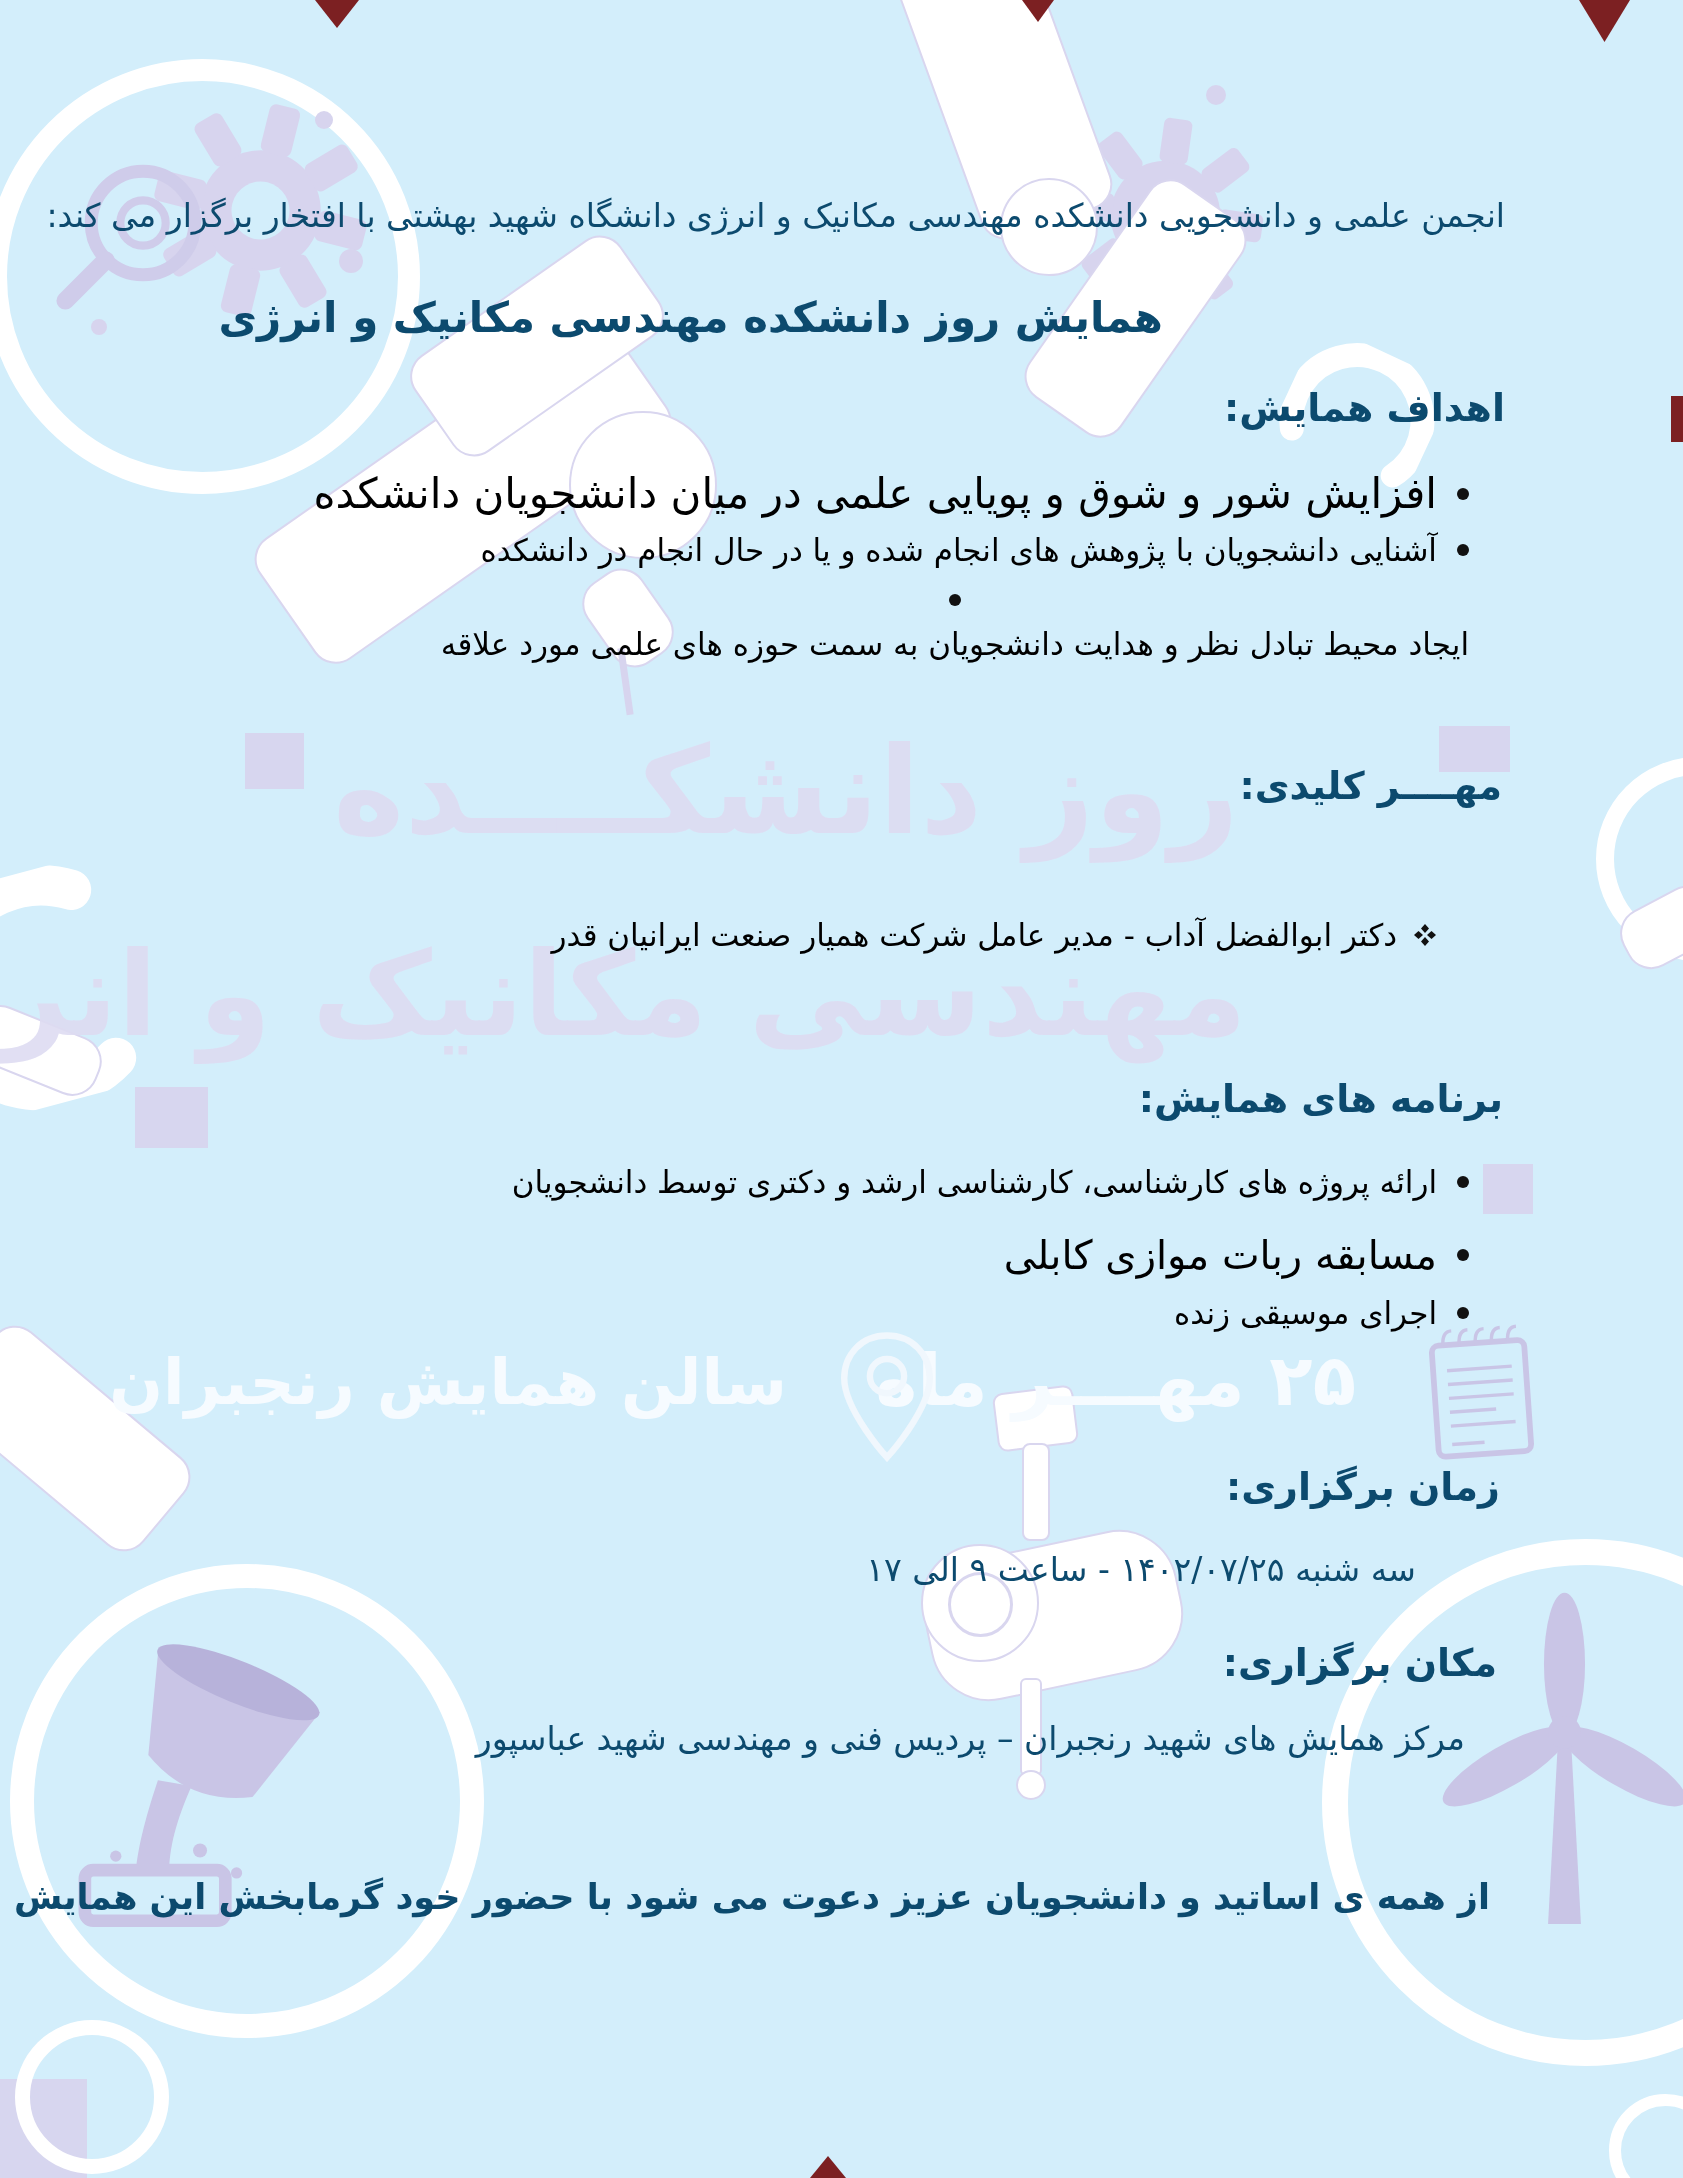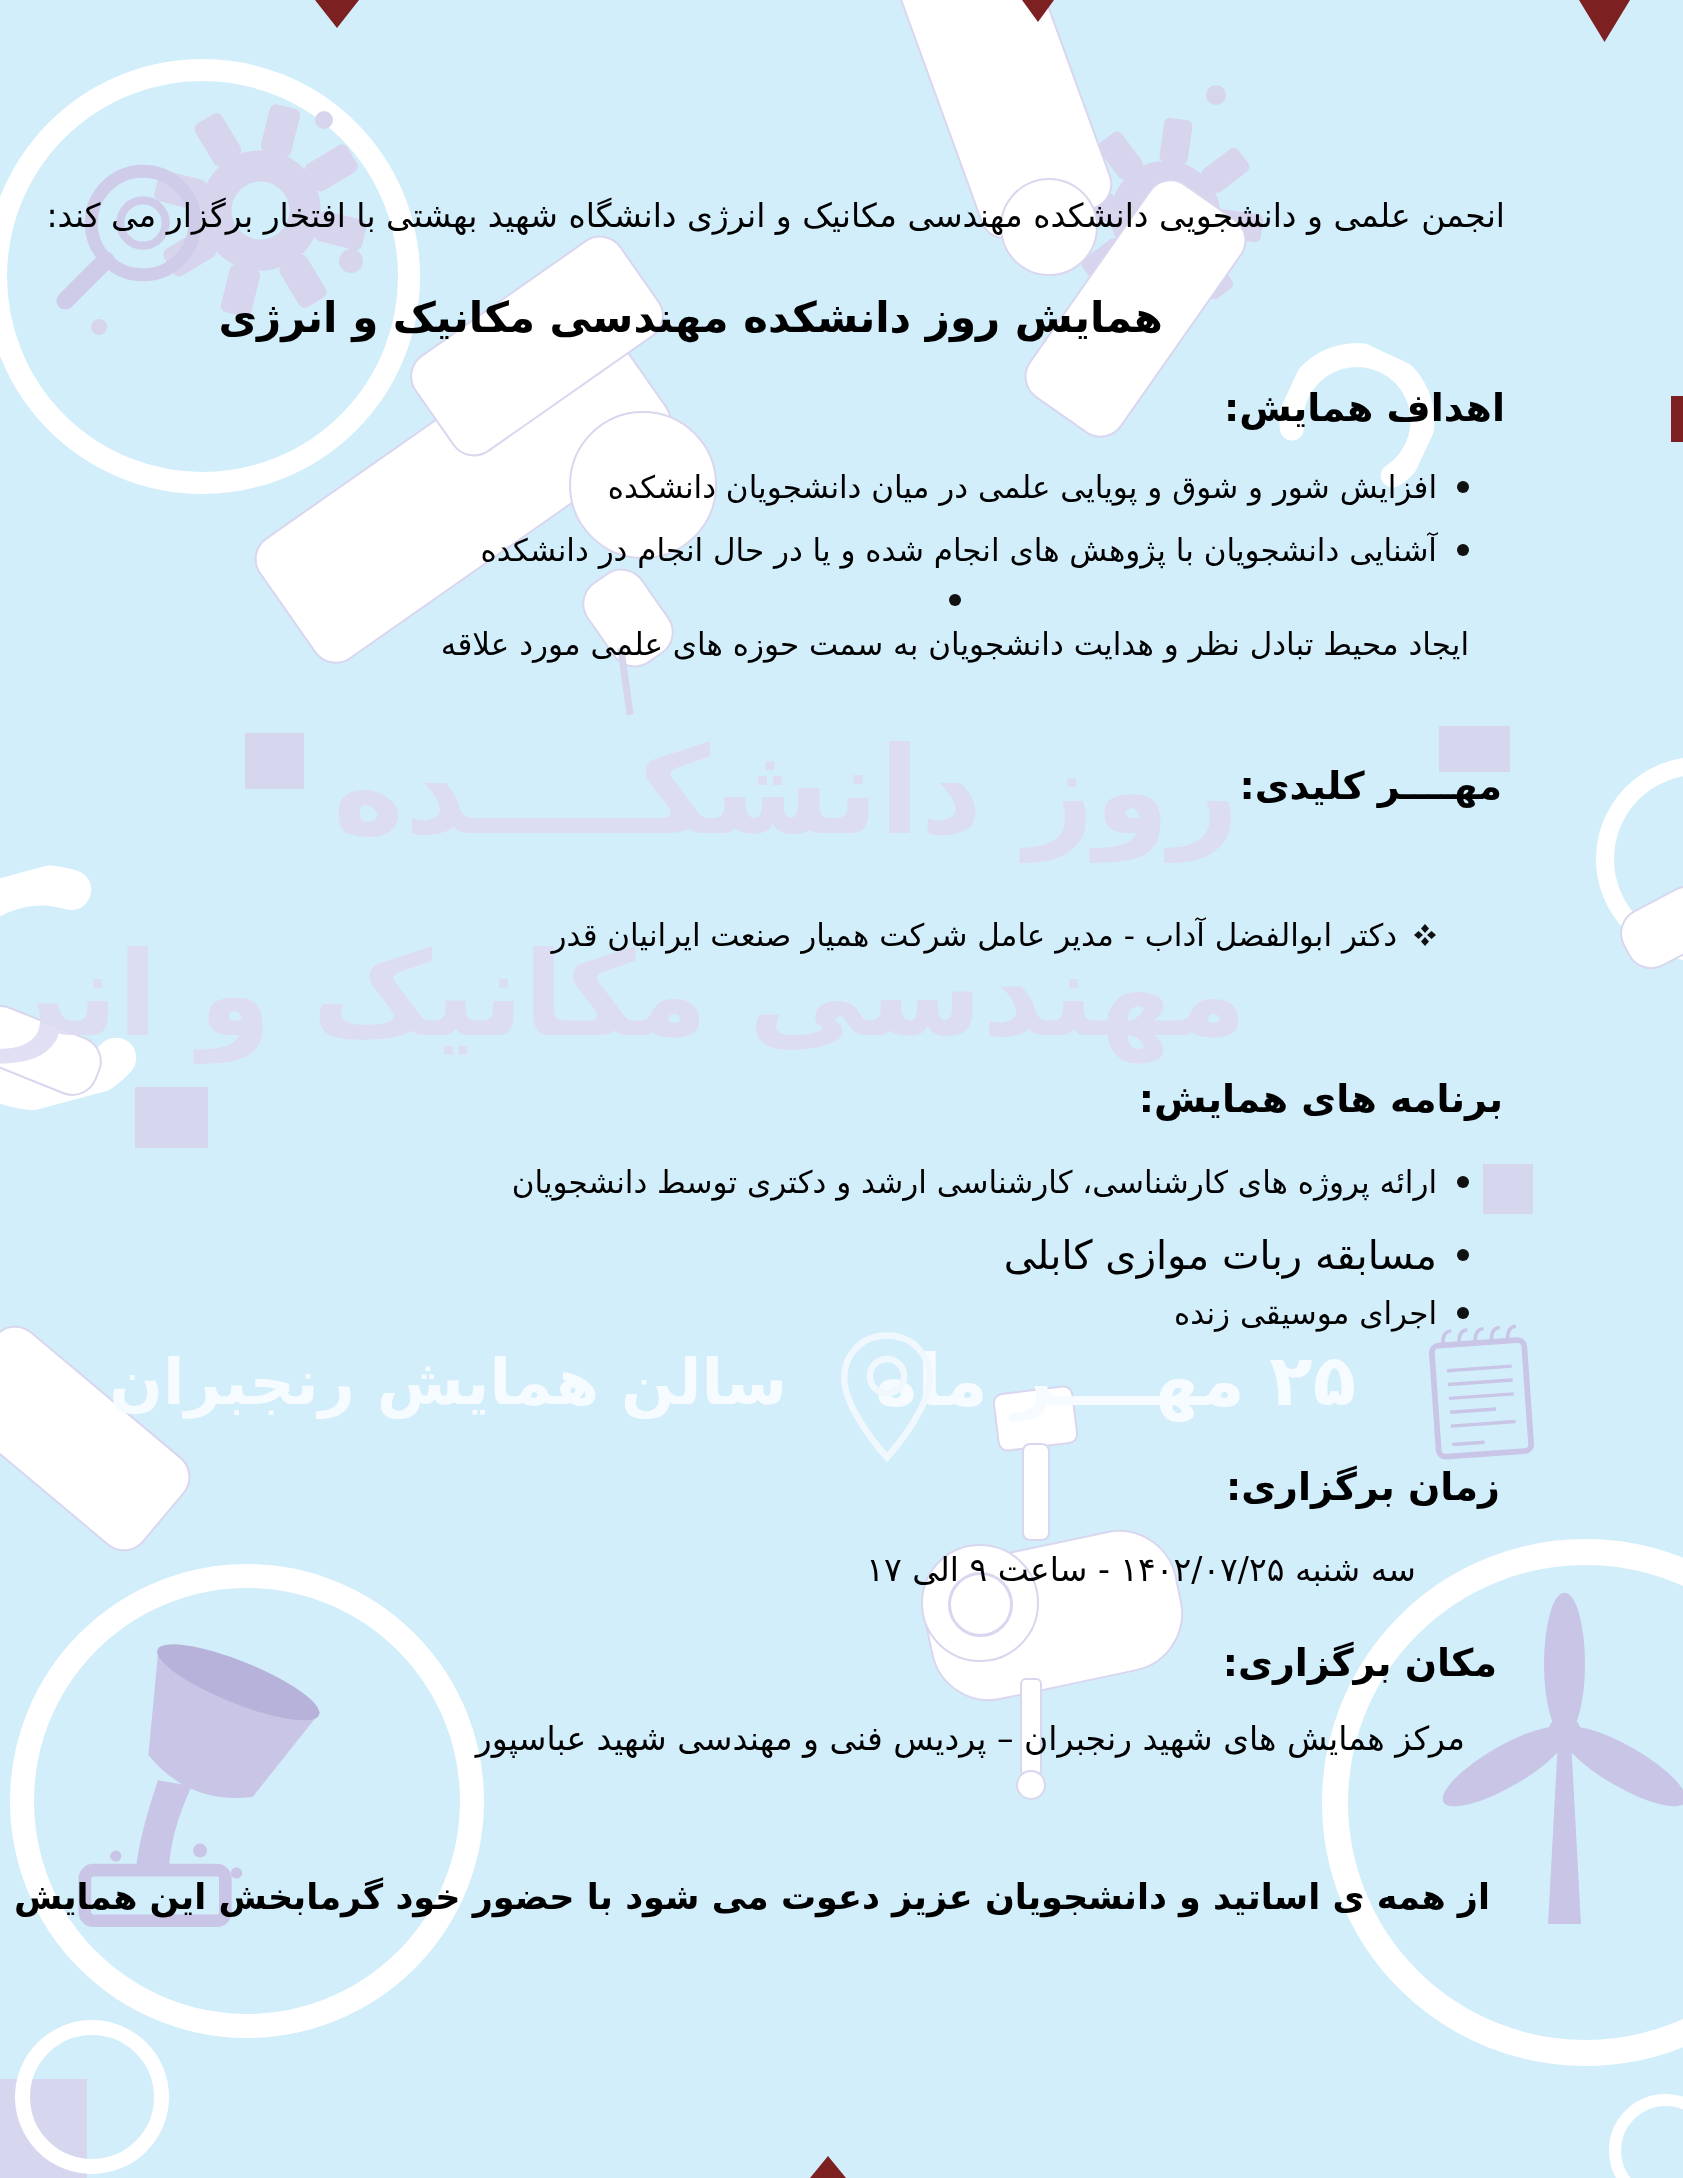--- a/index.html
+++ b/index.html
@@ -11,21 +11,21 @@
   .wcirc{position:absolute;border-radius:50%;background:#ffffff;border:2px solid #d9d6ef;}
   .arm{position:absolute;background:#ffffff;border:2px solid #d9d6ef;border-radius:26px;}
   .lsq{position:absolute;background:#d7d4ee;opacity:.95;}
   .ldot{position:absolute;border-radius:50%;background:#d7d4ee;}
   .redmark{position:absolute;background:#7c2022;}
   .tri-down{clip-path:polygon(0 0,100% 0,50% 100%);}
   .tri-up{clip-path:polygon(50% 0,0 100%,100% 100%);}
   .dec{position:absolute;}
 
   
-  .txt{position:absolute;white-space:nowrap;direction:rtl;color:#000000;z-index:3;}
+  .txt{position:absolute;white-space:nowrap;direction:rtl;color:#0c4a6e;z-index:3;}
   .b{font-weight:bold;}
   .wm{position:absolute;white-space:nowrap;direction:rtl;font-weight:bold;color:#dedcf2;opacity:.9;z-index:1;}
 
   .bullet-row{position:absolute;display:flex;align-items:center;gap:20px;direction:rtl;z-index:3;}
   .dot{width:12px;height:12px;border-radius:50%;background:#111;flex:0 0 auto;}
   .diam{width:24px;height:24px;flex:0 0 auto;}
 
   .banner-txt{position:absolute;white-space:nowrap;direction:rtl;font-weight:bold;color:#f6fbff;z-index:2;text-align:center;}
 </style>
 </head>
@@ -188,21 +188,21 @@
   <div class="banner-txt" style="top:1346px;right:896px;font-size:63px;">سالن همایش رنجبران</div>
 
   <div class="txt" style="top:196px;right:178px;font-size:33px;">انجمن علمی و دانشجویی دانشکده مهندسی مکانیک و انرژی دانشگاه شهید بهشتی با افتخار برگزار می کند:</div>
 
   <div class="txt b" style="top:293px;right:520px;font-size:42px;">همایش روز دانشکده مهندسی مکانیک و انرژی</div>
 
   <div class="txt b" style="top:386px;right:178px;font-size:38px;">اهداف همایش:</div>
 
   <div class="bullet-row" style="top:469px;right:214px;">
     <span class="dot"></span>
-    <span class="goal-text" style="font-size:31px;">افزایش شور و شوق و پویایی علمی در میان دانشجویان دانشکده</span>
+    <span class="goal-text" style="font-size:42px;">افزایش شور و شوق و پویایی علمی در میان دانشجویان دانشکده</span>
   </div>
   <div class="bullet-row" style="top:532px;right:214px;">
     <span class="dot"></span>
     <span style="font-size:31px;">آشنایی دانشجویان با پژوهش های انجام شده و یا در حال انجام در دانشکده</span>
   </div>
   <div class="bullet-row" style="top:594px;right:214px;flex-direction:column;">
     <span class="dot"></span>
     <span style="font-size:31px;">ایجاد محیط تبادل نظر و هدایت دانشجویان به سمت حوزه های علمی مورد علاقه</span>
   </div>
 

